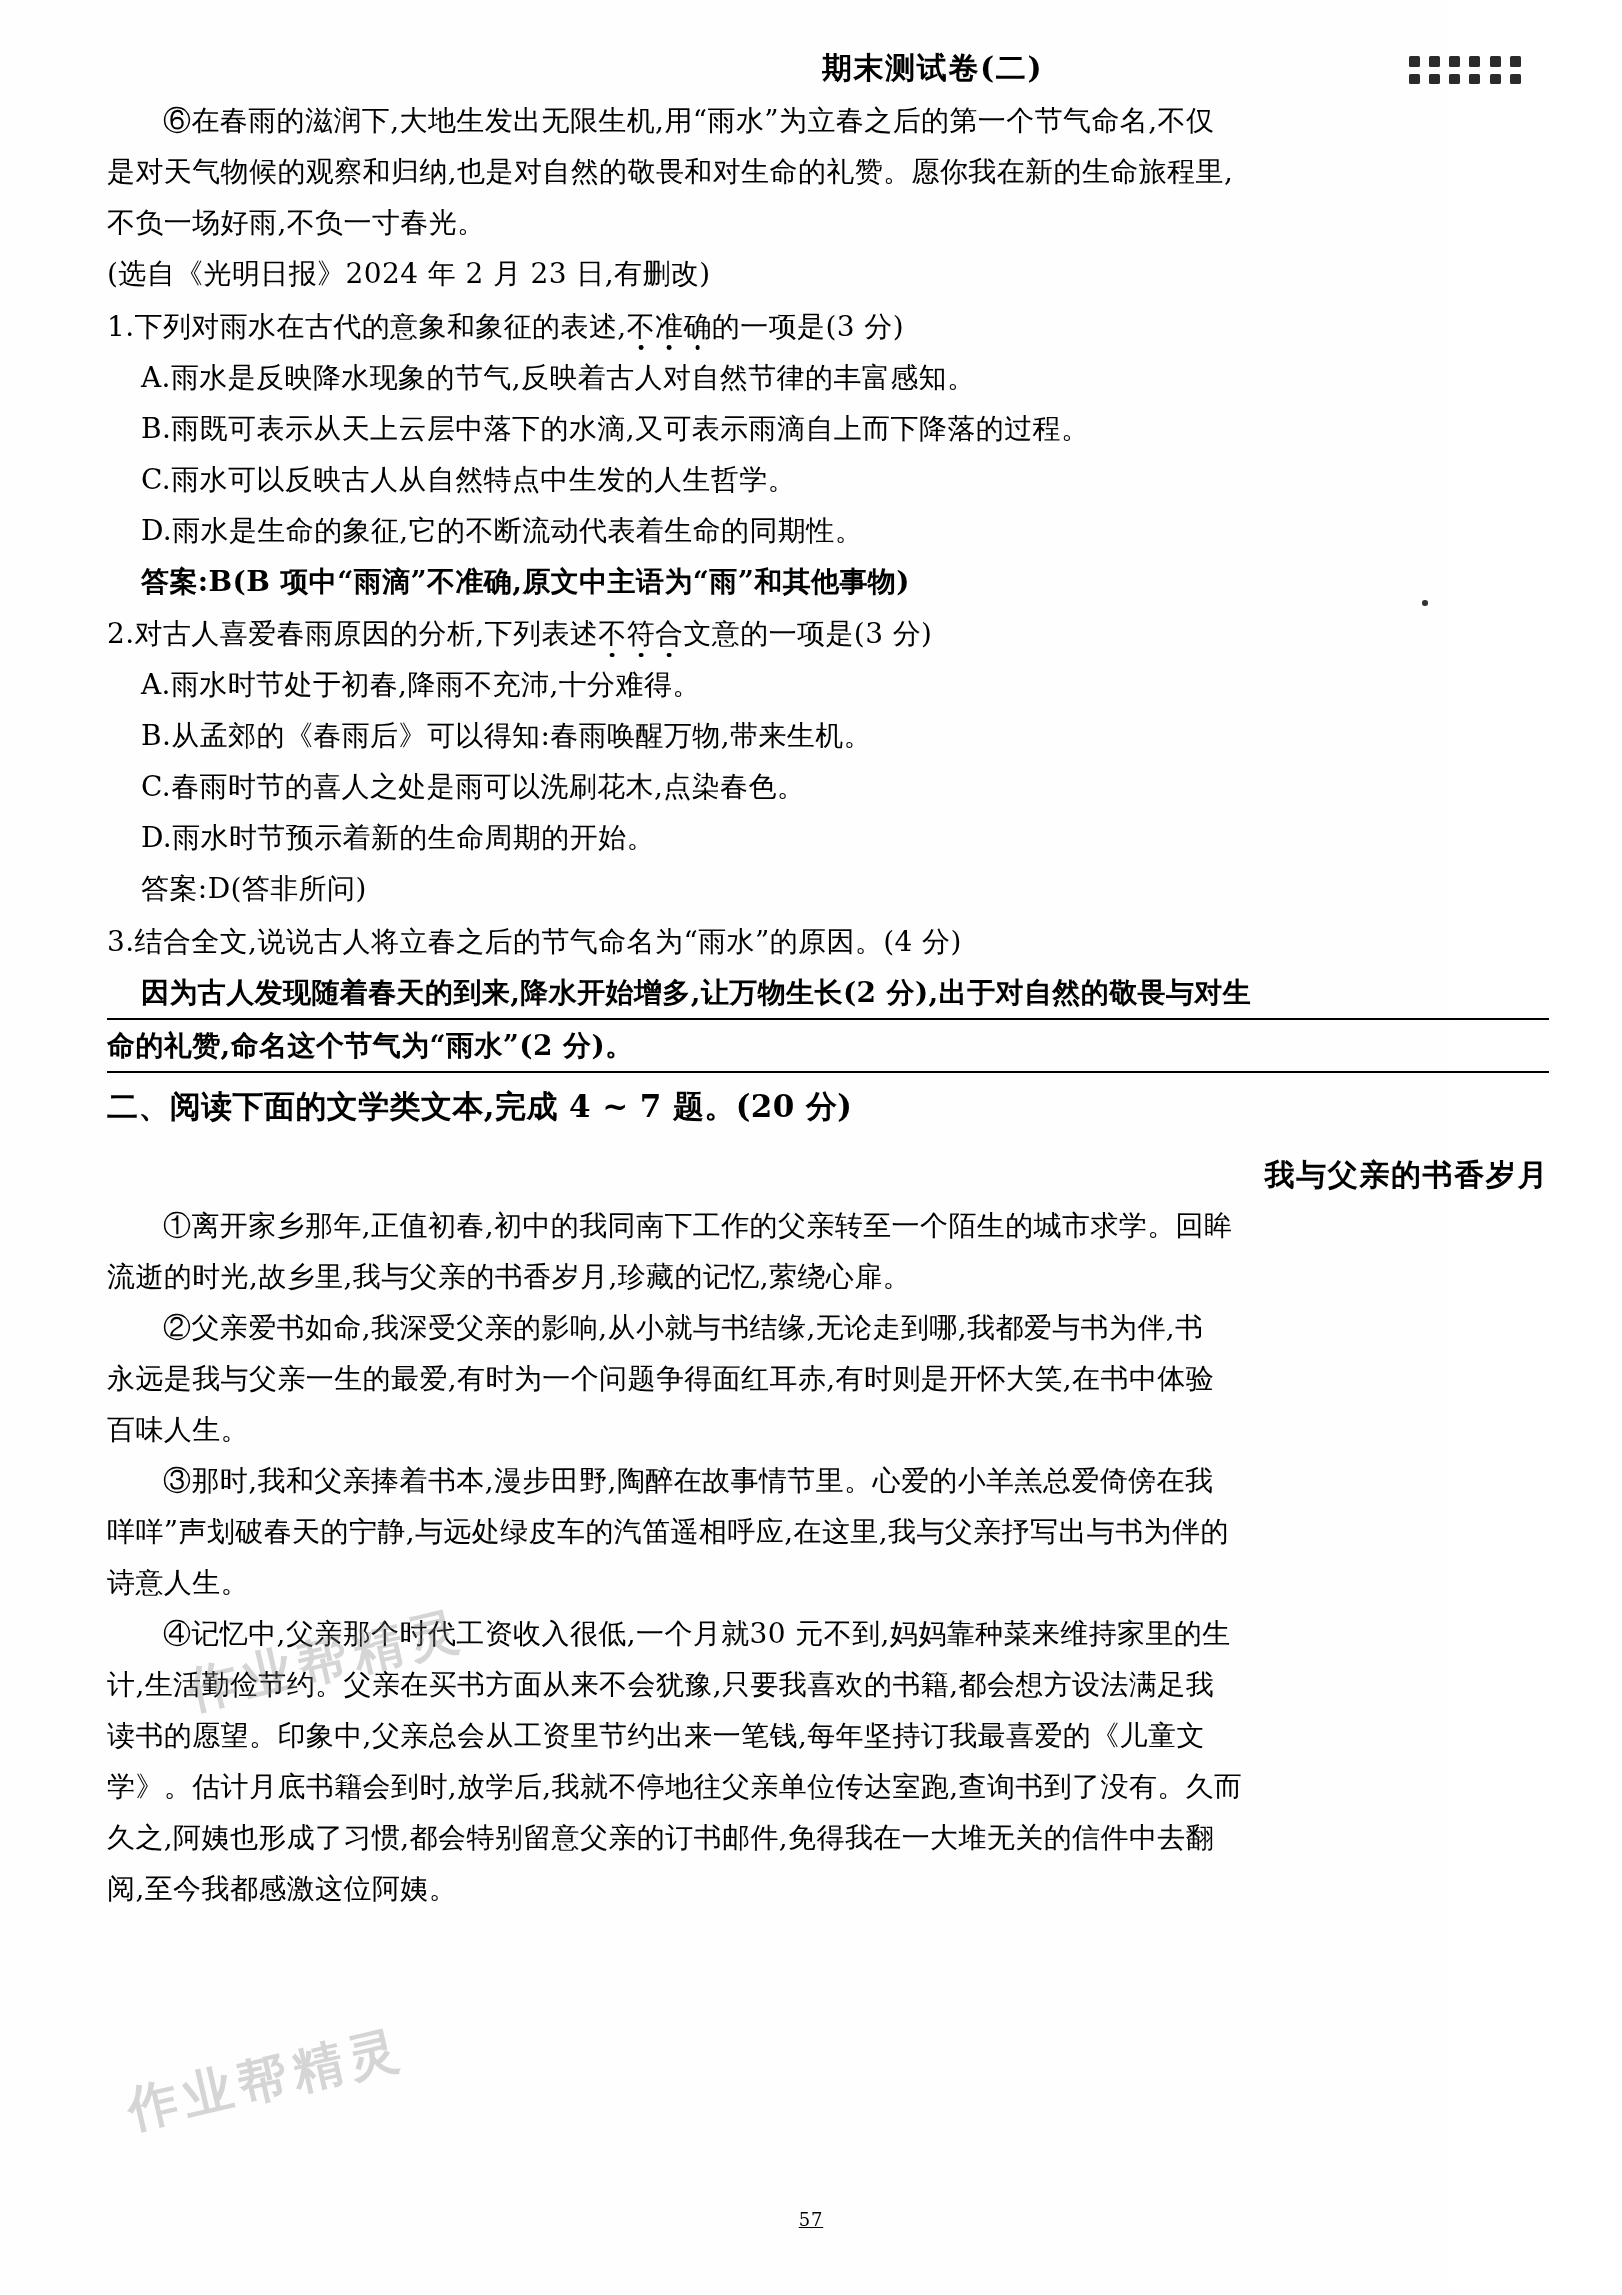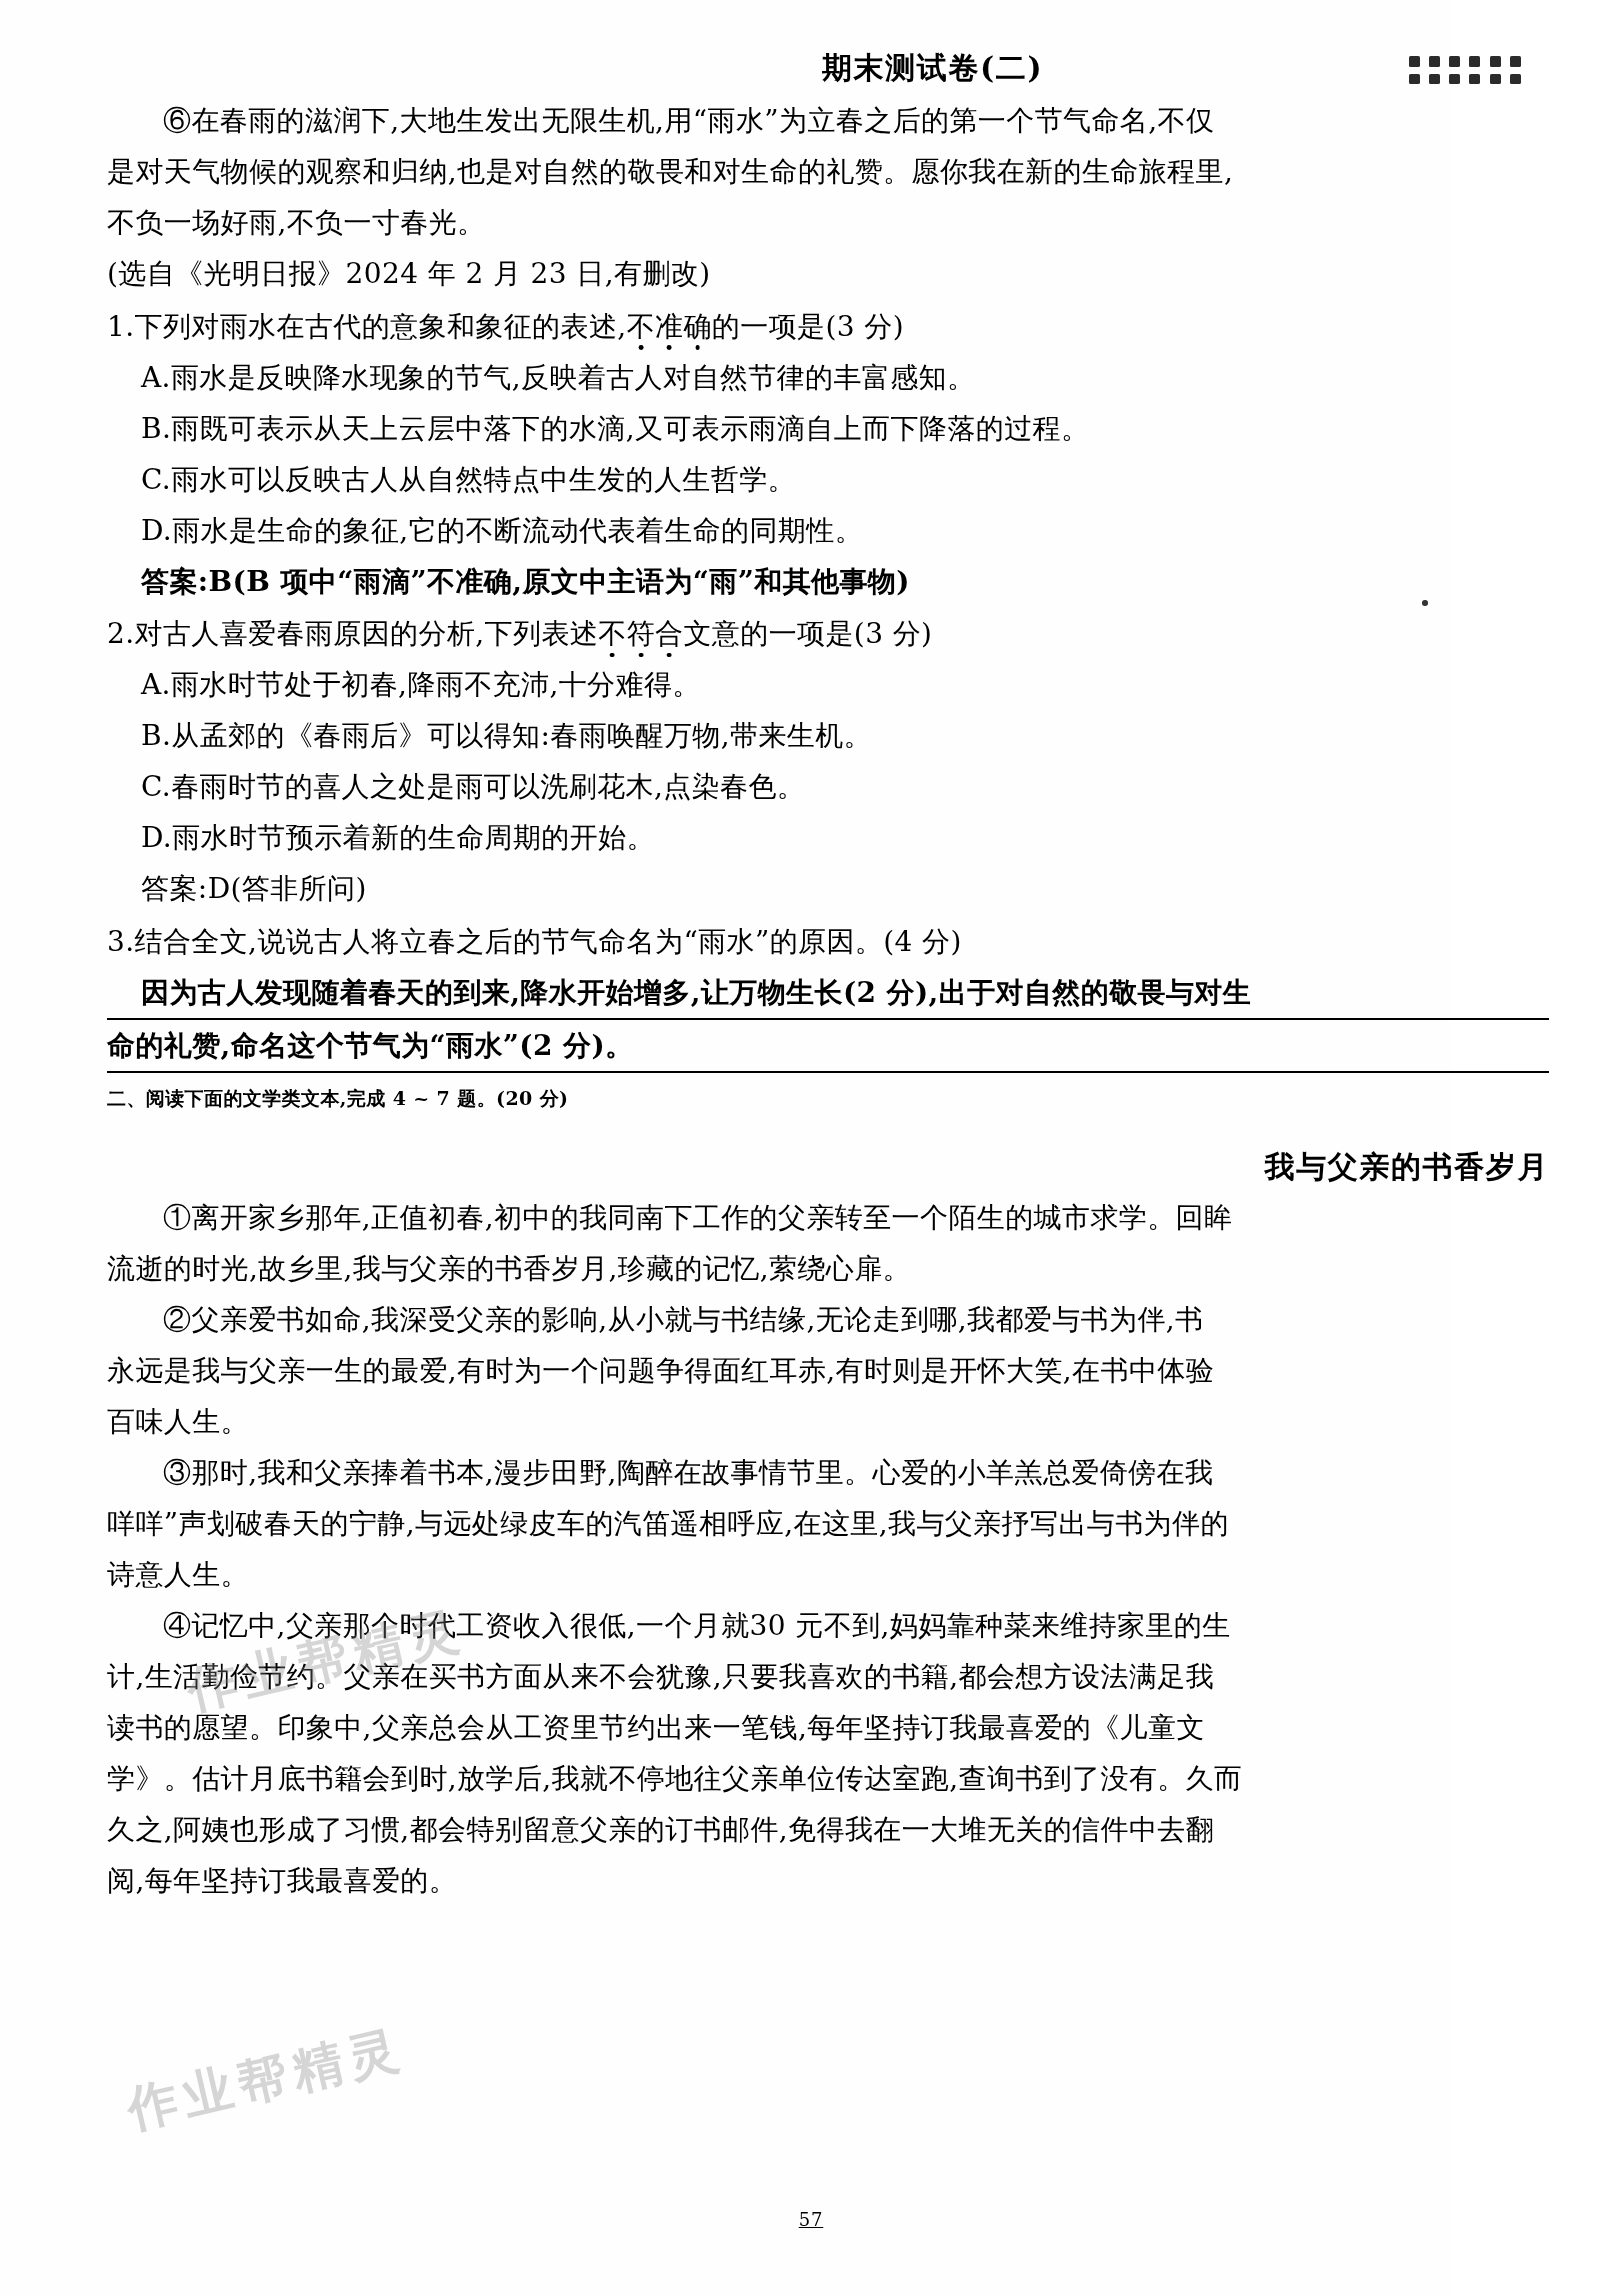--- a/index.html
+++ b/index.html
@@ -89,22 +89,23 @@
     text-indent: 0;
   }
   .underline-blk {
     font-weight: bold;
     border-bottom: 2.4px solid #000;
     display: block;
     text-indent: 0;
   }
   .sec-title {
     font-weight: bold;
-    font-size: 19px;
-    text-indent: 0;
+    font-size: 31px;
+    text-indent: 0;
+    margin-top: 8px;
   }
   .center-title {
     text-align: right;
     text-indent: 0;
     font-weight: bold;
     font-size: 30px;
     letter-spacing: 1.6px;
     margin-top: 17px;
   }
   
@@ -215,21 +216,21 @@
 
     <p class="indent2">③那时,我和父亲捧着书本,漫步田野,陶醉在故事情节里。心爱的小羊羔总爱倚傍在我</p>
     <p>咩咩”声划破春天的宁静,与远处绿皮车的汽笛遥相呼应,在这里,我与父亲抒写出与书为伴的</p>
     <p>诗意人生。</p>
 
     <p class="indent2">④记忆中,父亲那个时代工资收入很低,一个月就30 元不到,妈妈靠种菜来维持家里的生</p>
     <p>计,生活勤俭节约。父亲在买书方面从来不会犹豫,只要我喜欢的书籍,都会想方设法满足我</p>
     <p>读书的愿望。印象中,父亲总会从工资里节约出来一笔钱,每年坚持订我最喜爱的《儿童文</p>
     <p>学》。估计月底书籍会到时,放学后,我就不停地往父亲单位传达室跑,查询书到了没有。久而</p>
     <p>久之,阿姨也形成了习惯,都会特别留意父亲的订书邮件,免得我在一大堆无关的信件中去翻</p>
-    <p>阅,每年坚持订我最喜爱的。</p>
+    <p>阅,至今我都感激这位阿姨。</p>
 
   </div>
 
   <div class="wm wm1">作业帮精灵</div>
   <div class="wm wm2">作业帮精灵</div>
 
   <div class="stray-dot" style="left:1422px; top:600px;"></div>
 
   <div class="footer">
     <span class="page-num">57</span>

